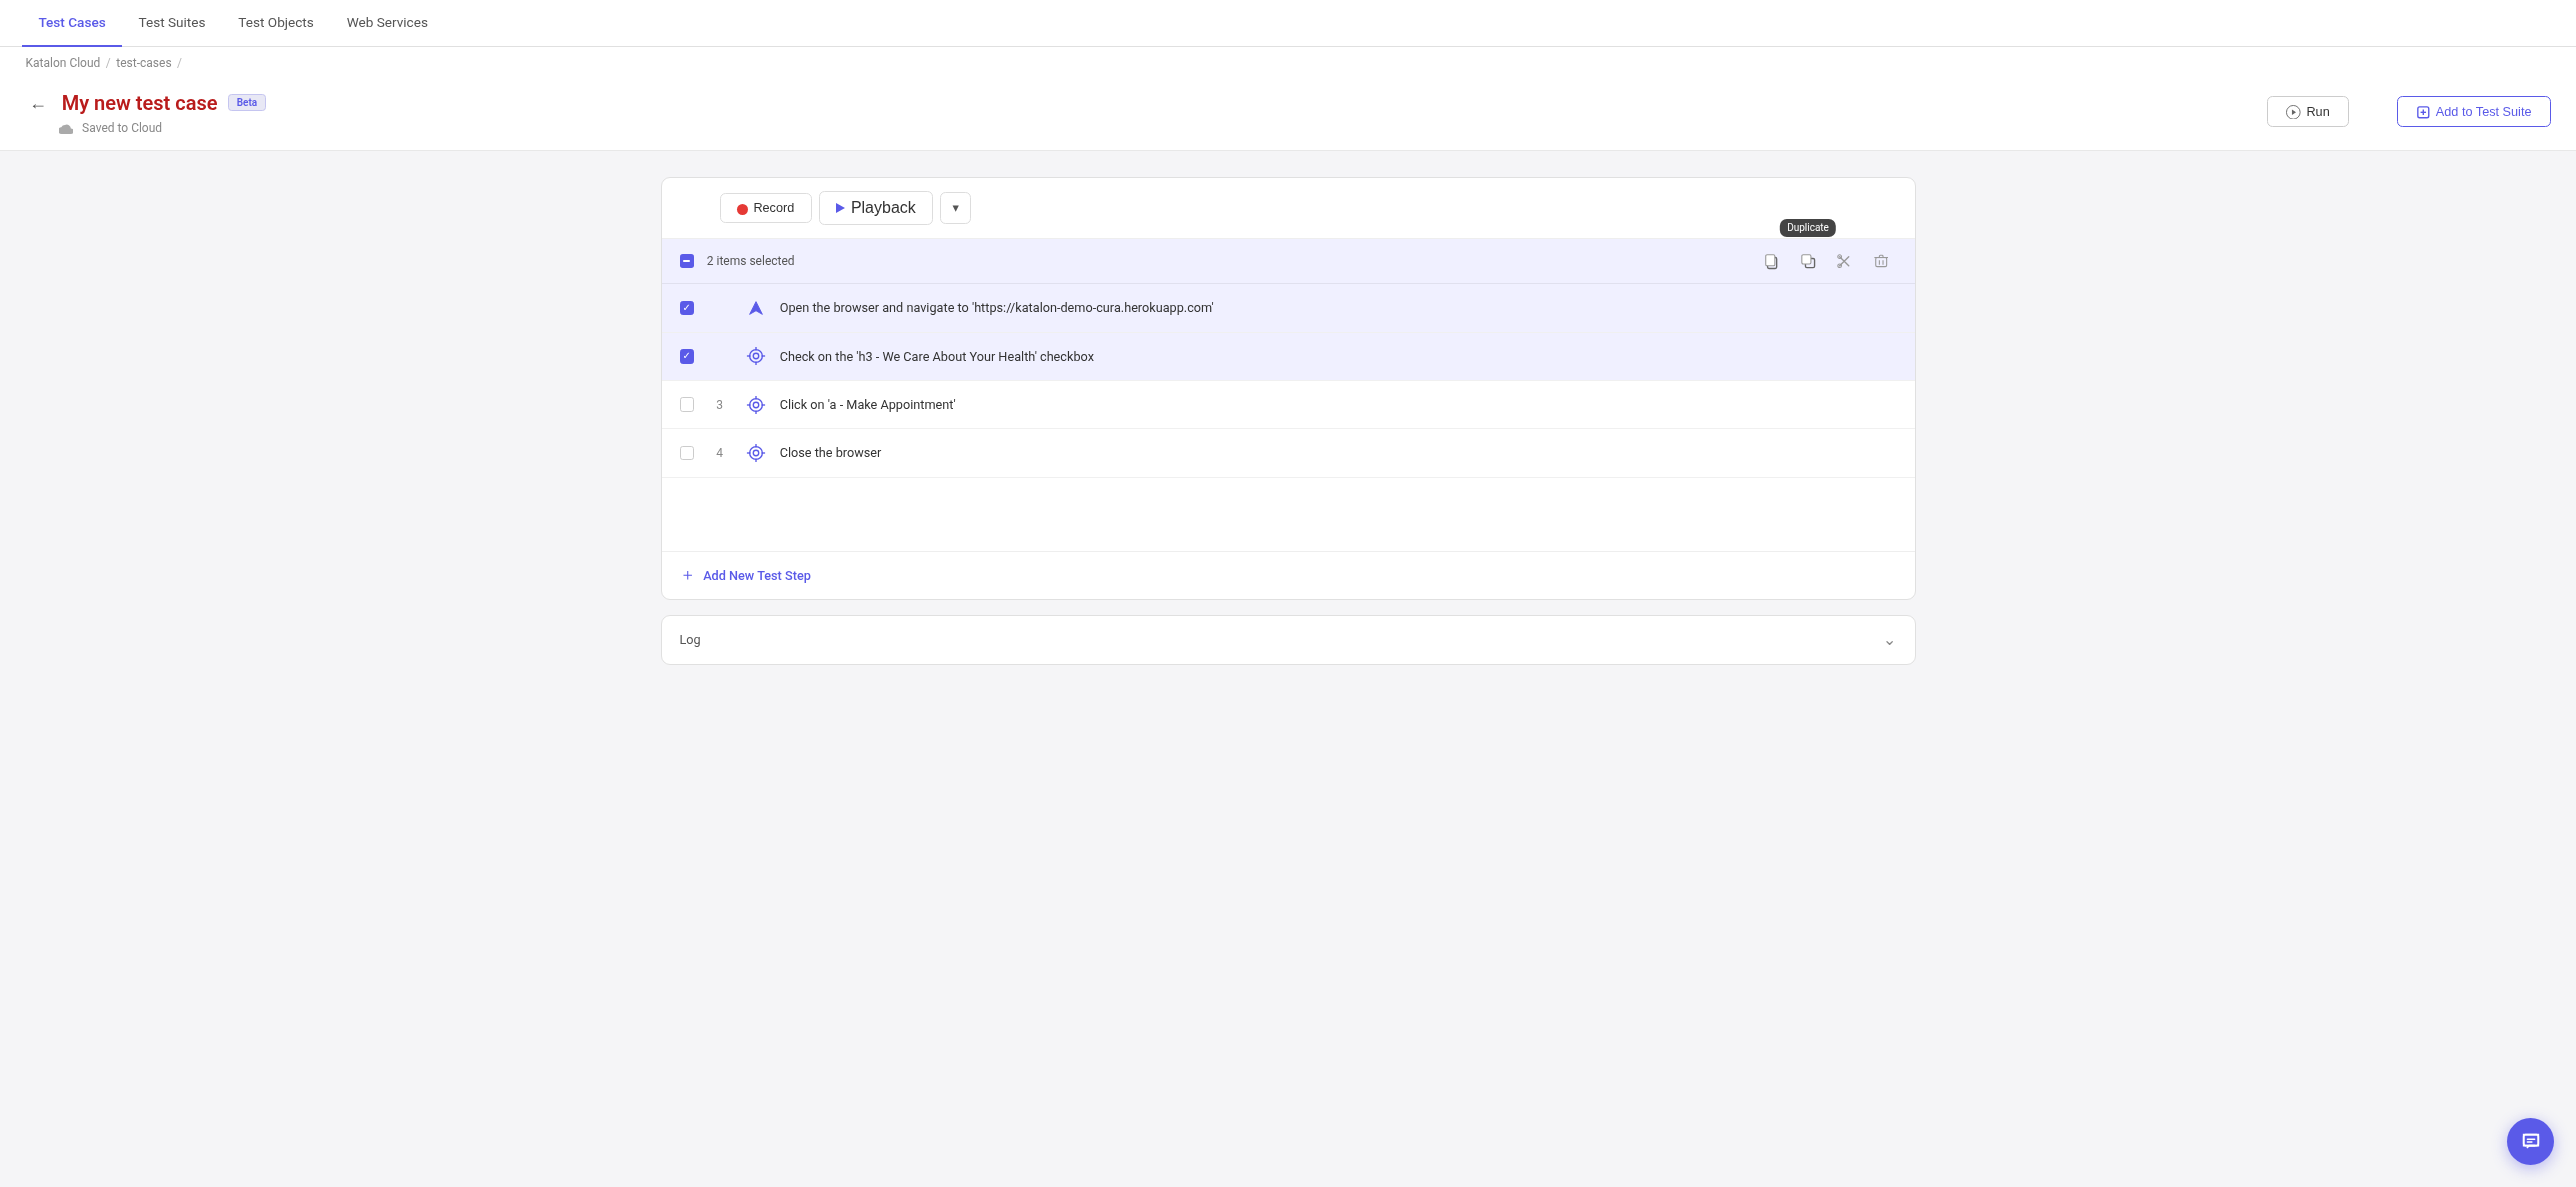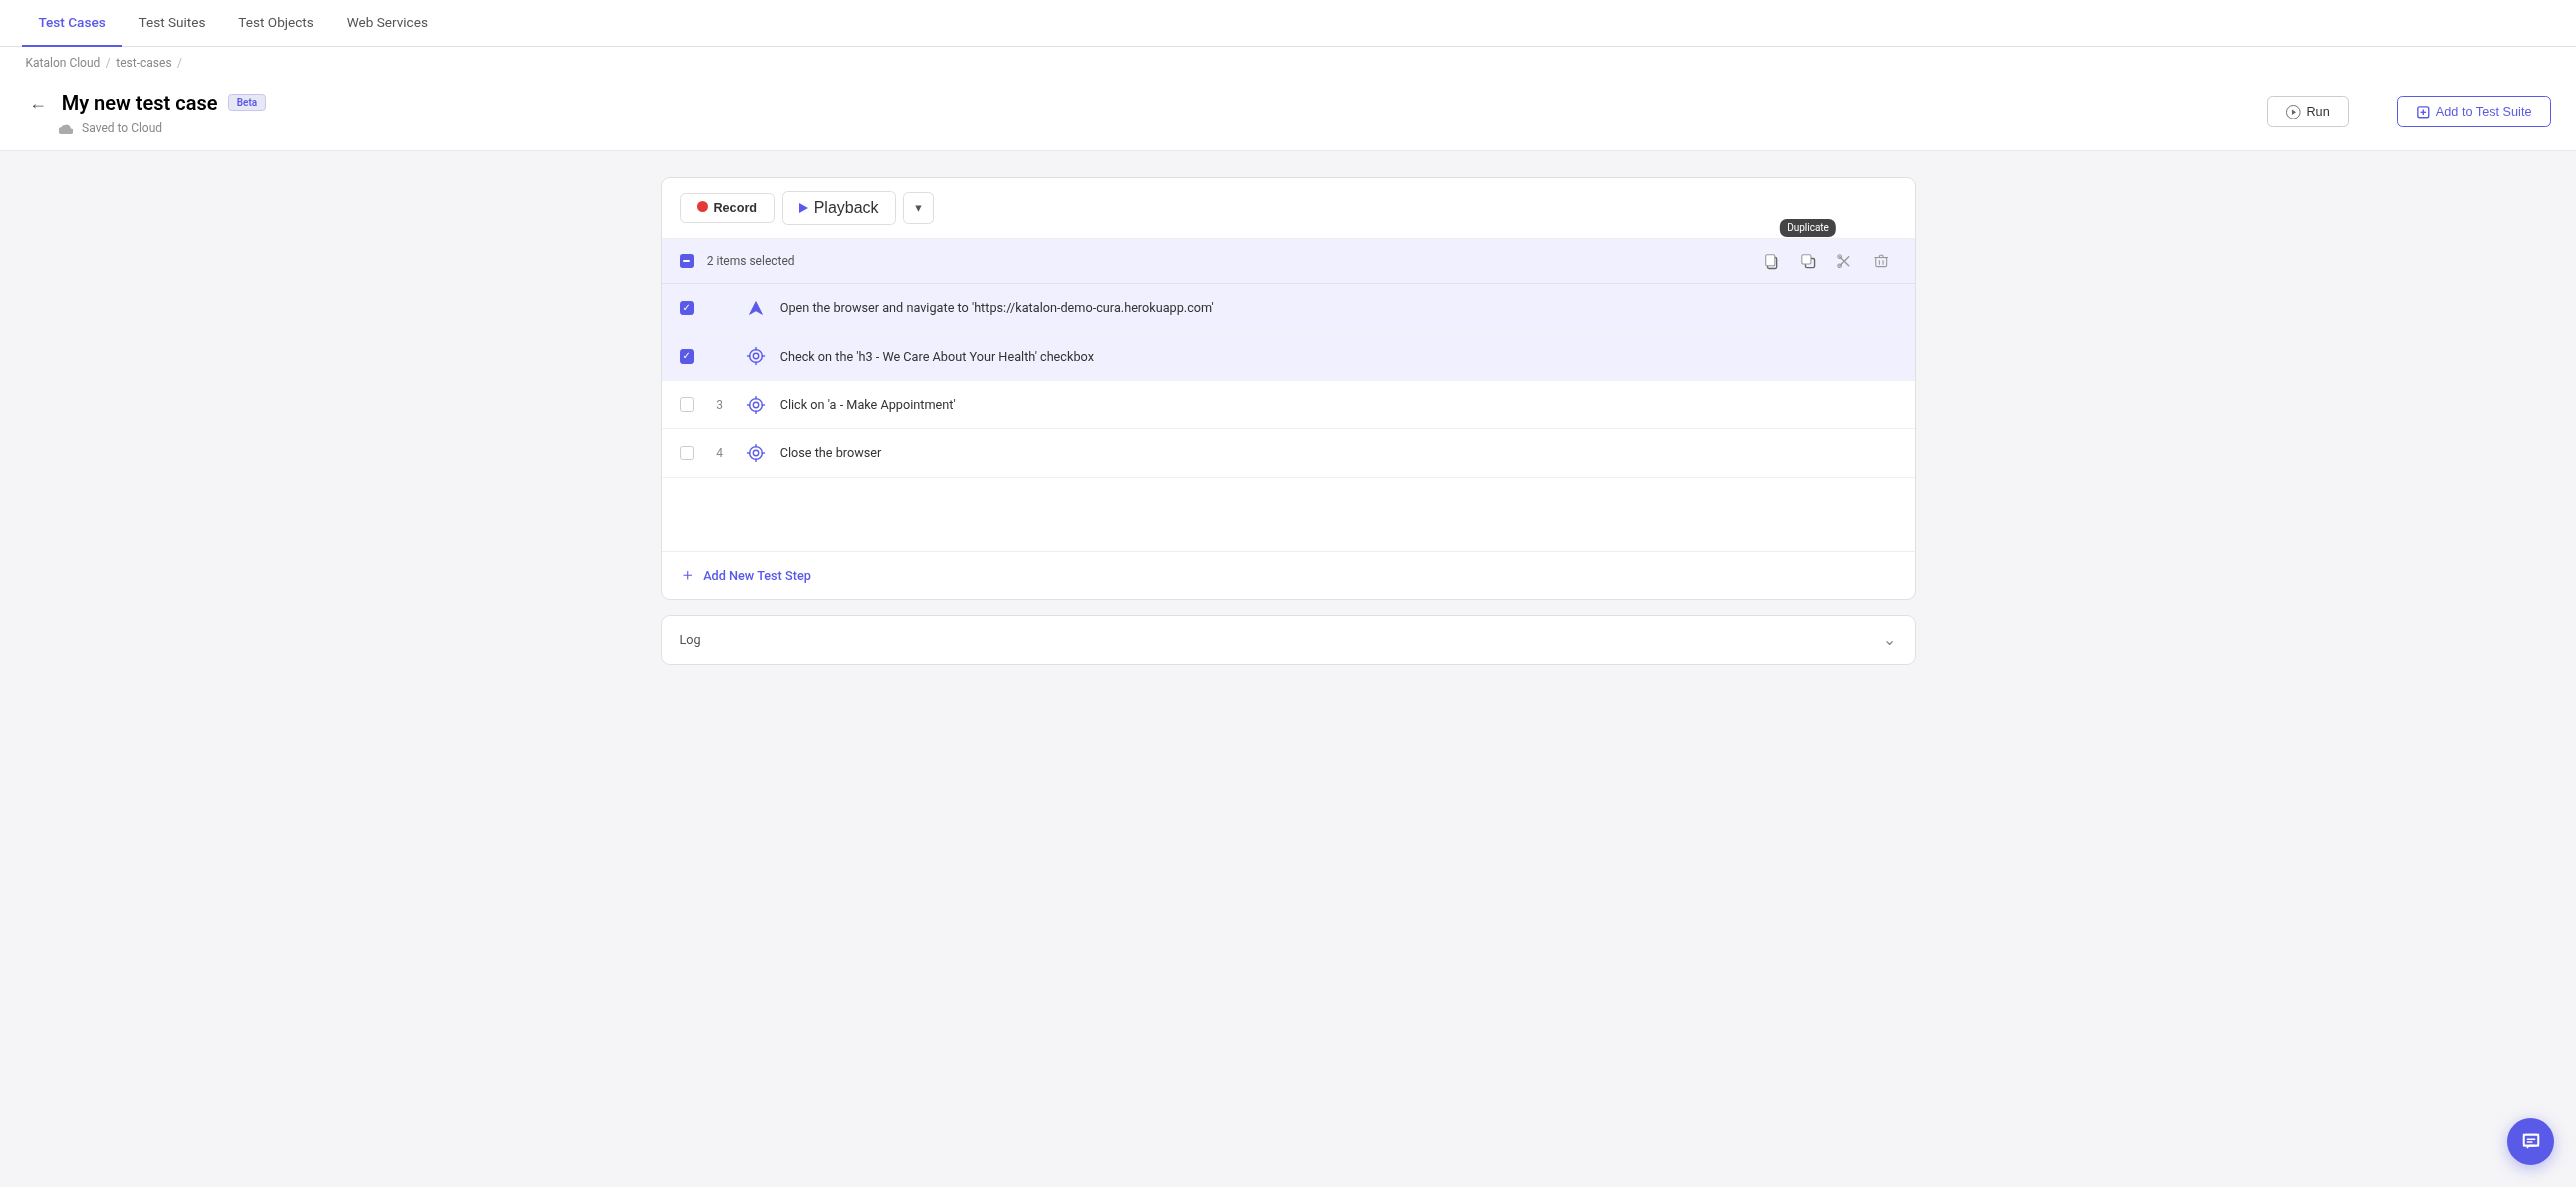--- a/index.html
+++ b/index.html
@@ -75,21 +75,21 @@
     .back-btn {
       cursor: pointer;
       color: #555;
       font-size: 18px;
       padding: 3.6px;
       border-radius: 3.6px;
     }
     .page-title {
       font-size: 20px;
       font-weight: 600;
-      color: #000000;
+      color: #b91c1c;
     }
     .beta-badge {
       background: #e8e8f5;
       color: #5a5ae8;
       font-size: 10px;
       font-weight: 600;
       padding: 1.8px 7.3px;
       border-radius: 3.6px;
       border: 0.9px solid #c5c5f0;
     }
@@ -158,30 +158,31 @@
     
     .test-toolbar {
       display: flex;
       align-items: center;
       padding: 12.7px 18px;
       gap: 7.3px;
       border-bottom: 0.9px solid #eee;
     }
     .btn-record {
       display: flex;
-      align-items: flex-start;
+      align-items: flex-end;
       gap: 5.5px;
       padding: 7.3px 16.4px;
       border: 0.9px solid #ddd;
       border-radius: 5.5px;
       background: #fff;
       cursor: pointer;
       font-size: 12.7px;
       color: #333;
-      font-weight: 700;
+      font-weight: 400;
+      margin-left: 40px;
     }
     .record-dot {
       width: 11px;
       height: 11px;
       border-radius: 50%;
       background: #e53935;
       display: inline-block;
     }
     .btn-playback {
       display: flex;

